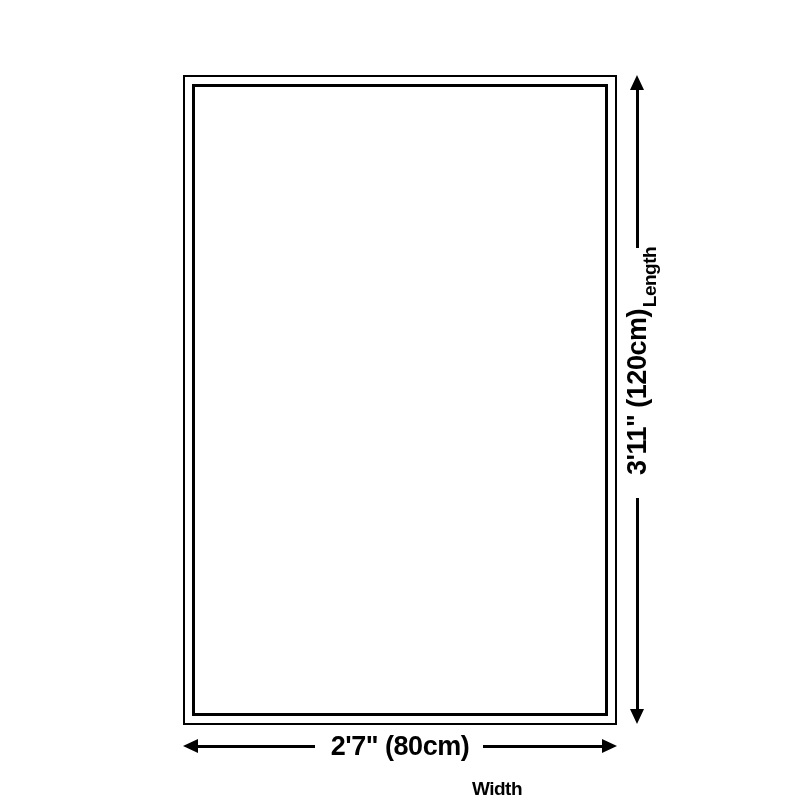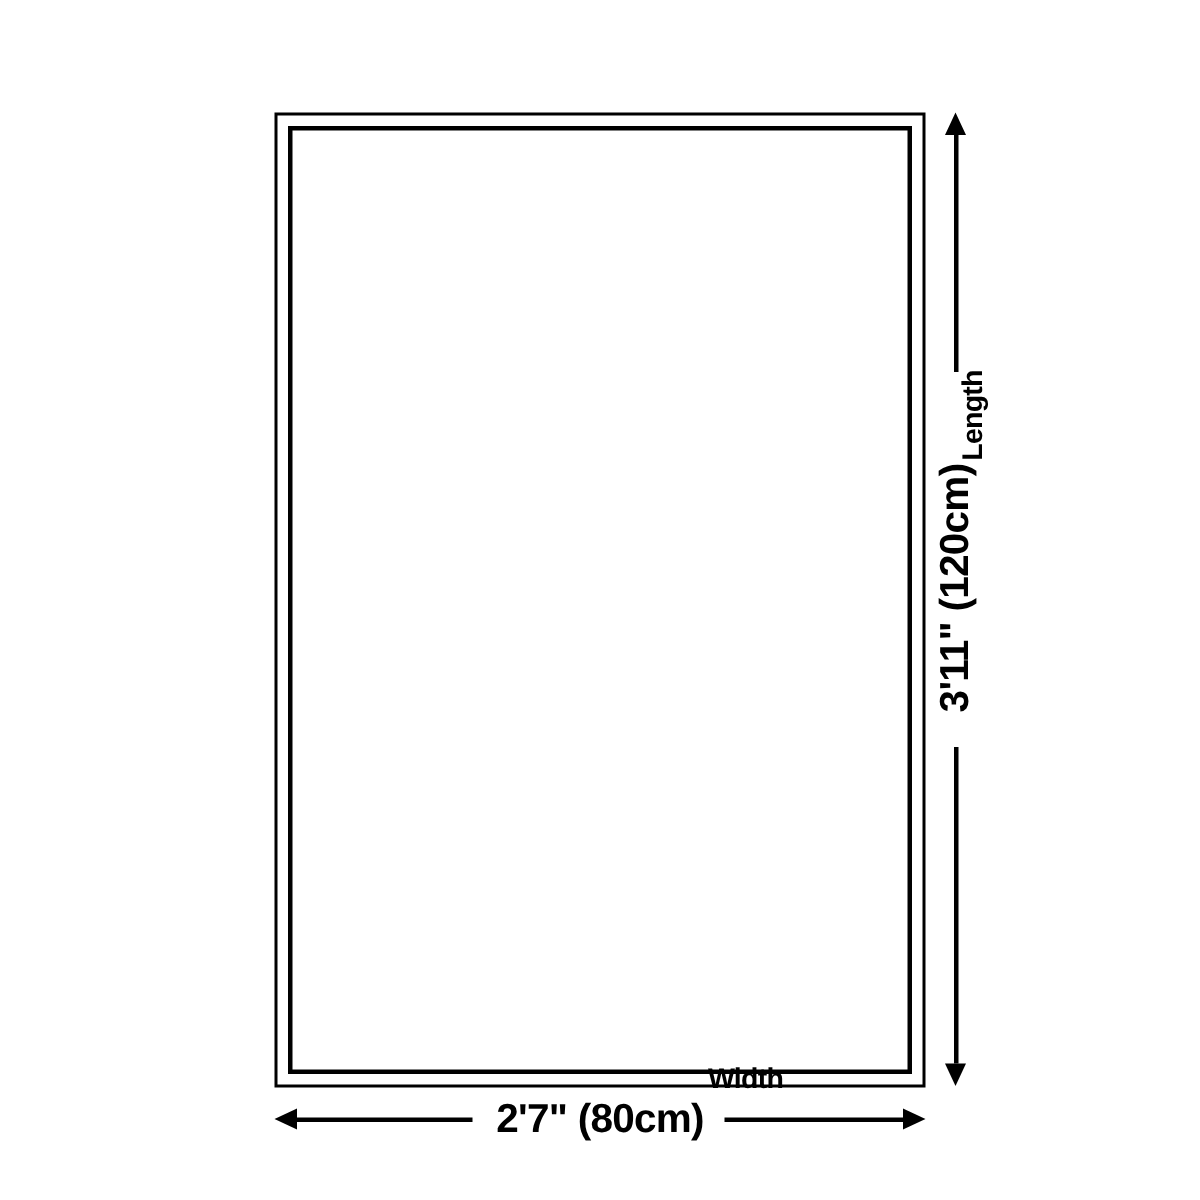--- a/index.html
+++ b/index.html
@@ -94,21 +94,21 @@
     top: 277px;
     transform: translate(-50%, -50%) rotate(-90deg);
   }
   .width-main {
     left: 400px;
     top: 746px;
     transform: translate(-50%, -50%);
   }
   .width-sub {
     left: 497px;
-    top: 720px;
+    top: 788px;
     transform: translate(-50%, -50%);
   }
 </style>
 </head>
 <body>
 
 <div class="canvas">
 
   <div class="rug-outer">
     <div class="rug-inner"></div>

